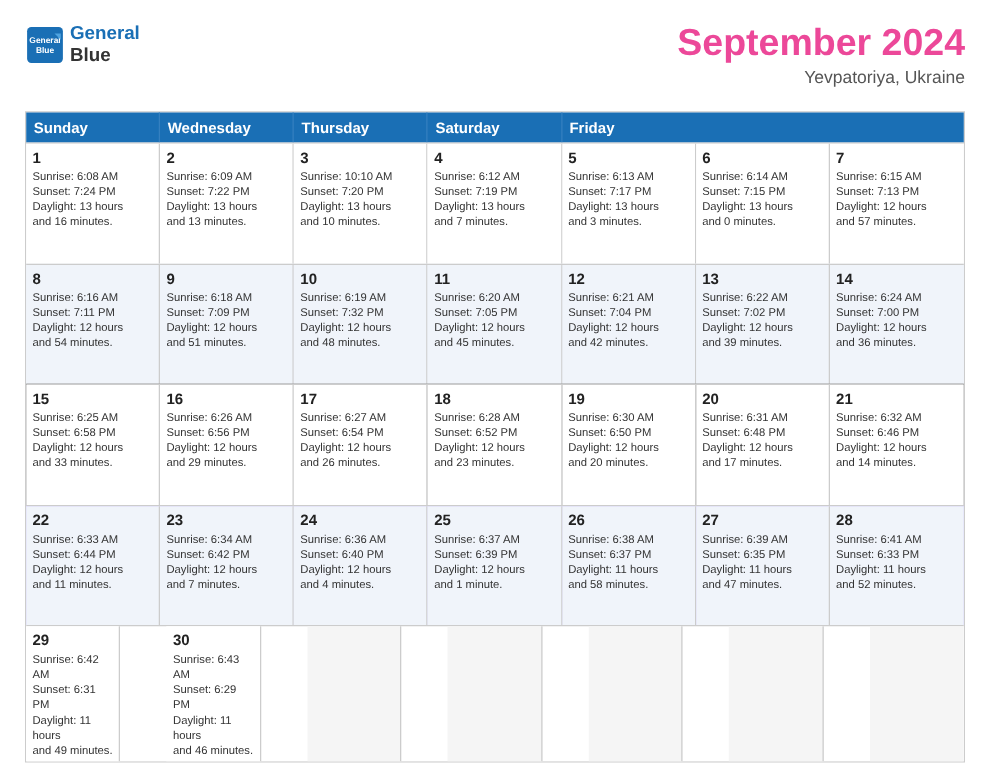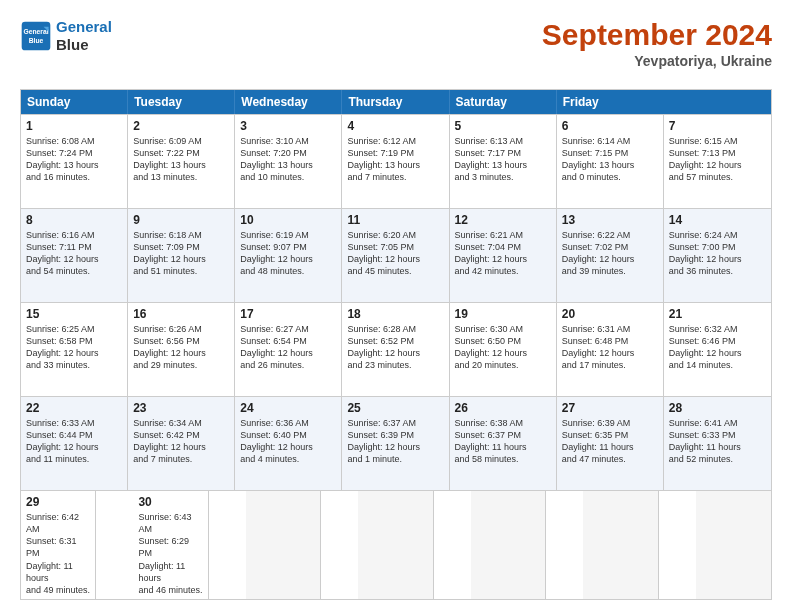--- a/index.html
+++ b/index.html
@@ -6,21 +6,21 @@
     body {
       font-family: Arial, sans-serif;
       background: #fff;
       width: 792px;
       height: 612px;
       overflow: hidden;
     }
     .page {
       width: 792px;
       height: 612px;
-      padding: 18px 20px 12px 20px;
+      padding: 18px 20px 2px 20px;
       display: flex;
       flex-direction: column;
     }
     .header {
       display: flex;
       justify-content: space-between;
       align-items: flex-start;
       margin-bottom: 8px;
     }
     .logo {
@@ -40,28 +40,27 @@
     .logo-icon {
       width: 32px;
       height: 32px;
     }
     .title-block {
       text-align: right;
     }
     .month-year {
       font-size: 30px;
       font-weight: bold;
-      color: #c2410c;
+      color: #ec4899;
       line-height: 1.1;
     }
     .location {
       font-size: 14px;
       color: #555;
       margin-top: 2px;
-      font-weight: bold;
     }
     .calendar {
       flex: 1;
       display: flex;
       flex-direction: column;
       border: 1px solid #ccc;
       margin-top: 12px;
     }
     .cal-header {
       display: grid;
@@ -131,21 +130,20 @@
     </div>
     <div class="title-block">
       <div class="month-year">September 2024</div>
       <div class="location">Yevpatoriya, Ukraine</div>
     </div>
   </div>
 
   <div class="calendar">
     <div class="cal-header">
     <div class="cal-header-cell">Sunday</div>
-        <div class="cal-header-cell">Tuesday</div>
         <div class="cal-header-cell">Wednesday</div>
         <div class="cal-header-cell">Thursday</div>
         <div class="cal-header-cell">Saturday</div>
         <div class="cal-header-cell">Friday</div>
       </div>
     <div class="cal-body">
     <div class="cal-week">
           <div class="cal-cell">
             <div class="day-num">1</div>
             <div class="cell-line">Sunrise: 6:08 AM</div>
@@ -155,21 +153,21 @@
           </div>
           <div class="cal-cell">
             <div class="day-num">2</div>
             <div class="cell-line">Sunrise: 6:09 AM</div>
             <div class="cell-line">Sunset: 7:22 PM</div>
             <div class="cell-line">Daylight: 13 hours</div>
             <div class="cell-line">and 13 minutes.</div>
           </div>
           <div class="cal-cell">
             <div class="day-num">3</div>
-            <div class="cell-line">Sunrise: 3:10 AM</div>
+            <div class="cell-line">Sunrise: 10:10 AM</div>
             <div class="cell-line">Sunset: 7:20 PM</div>
             <div class="cell-line">Daylight: 13 hours</div>
             <div class="cell-line">and 10 minutes.</div>
           </div>
           <div class="cal-cell">
             <div class="day-num">4</div>
             <div class="cell-line">Sunrise: 6:12 AM</div>
             <div class="cell-line">Sunset: 7:19 PM</div>
             <div class="cell-line">Daylight: 13 hours</div>
             <div class="cell-line">and 7 minutes.</div>
@@ -207,21 +205,21 @@
           <div class="cal-cell alt-row">
             <div class="day-num">9</div>
             <div class="cell-line">Sunrise: 6:18 AM</div>
             <div class="cell-line">Sunset: 7:09 PM</div>
             <div class="cell-line">Daylight: 12 hours</div>
             <div class="cell-line">and 51 minutes.</div>
           </div>
           <div class="cal-cell alt-row">
             <div class="day-num">10</div>
             <div class="cell-line">Sunrise: 6:19 AM</div>
-            <div class="cell-line">Sunset: 9:07 PM</div>
+            <div class="cell-line">Sunset: 7:32 PM</div>
             <div class="cell-line">Daylight: 12 hours</div>
             <div class="cell-line">and 48 minutes.</div>
           </div>
           <div class="cal-cell alt-row">
             <div class="day-num">11</div>
             <div class="cell-line">Sunrise: 6:20 AM</div>
             <div class="cell-line">Sunset: 7:05 PM</div>
             <div class="cell-line">Daylight: 12 hours</div>
             <div class="cell-line">and 45 minutes.</div>
           </div>

